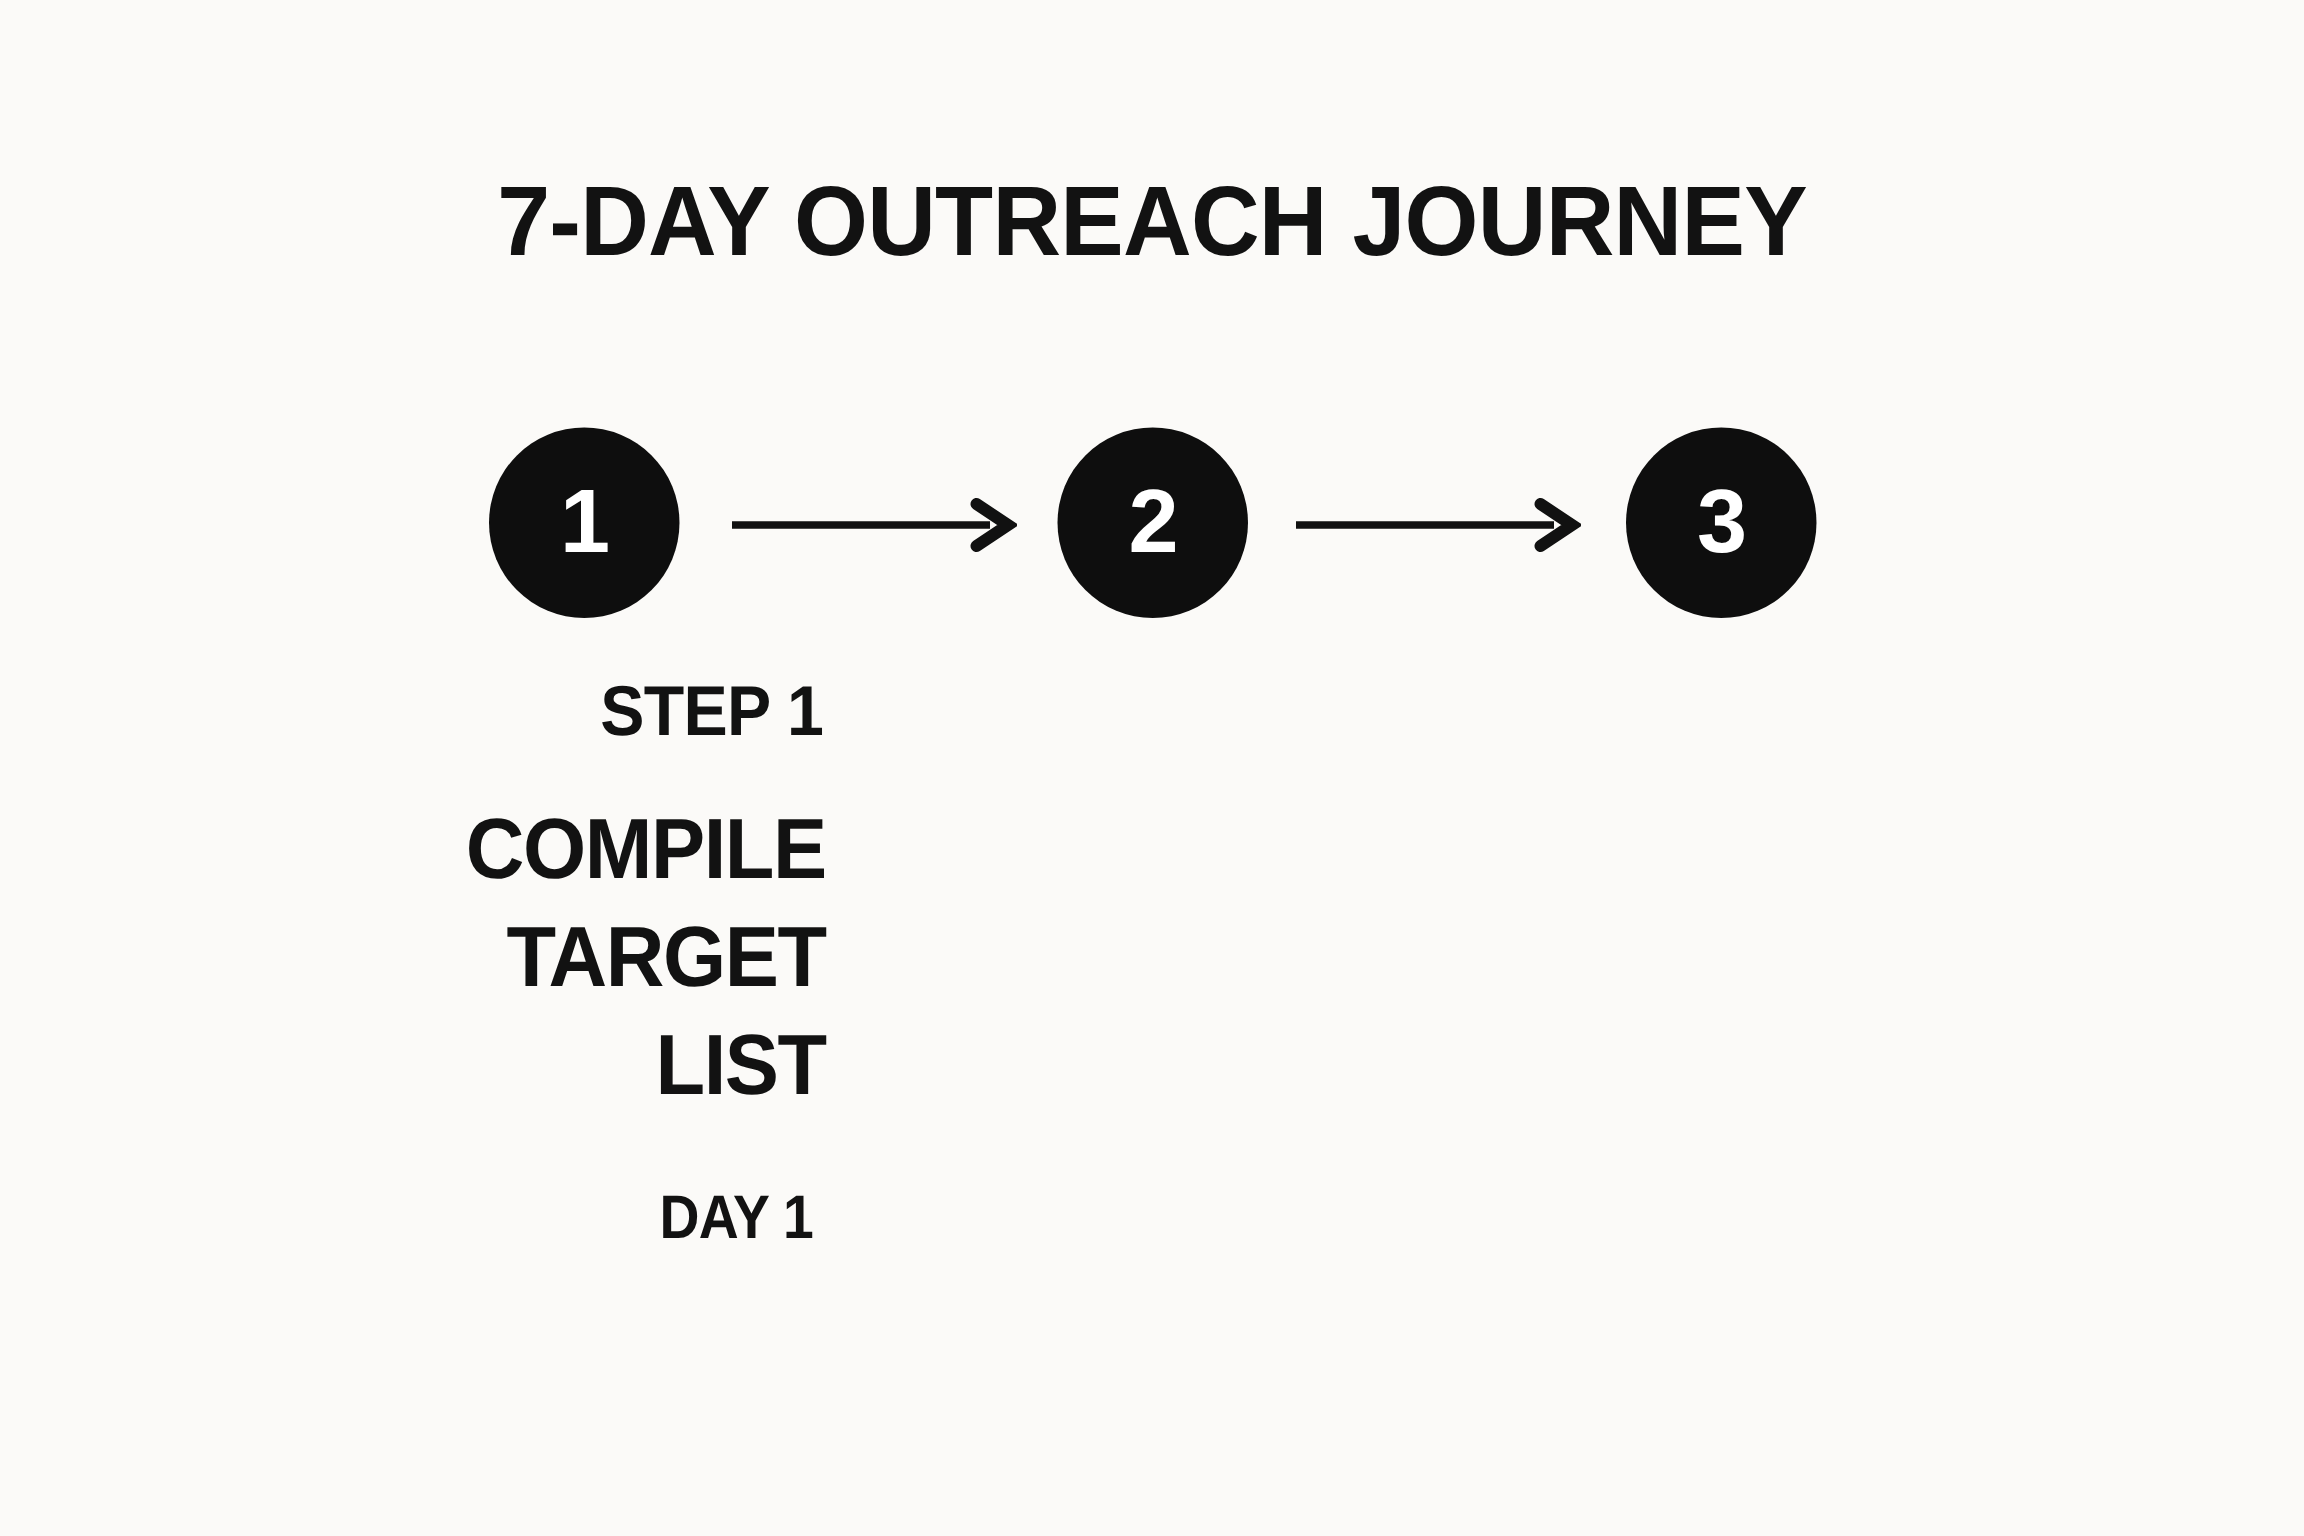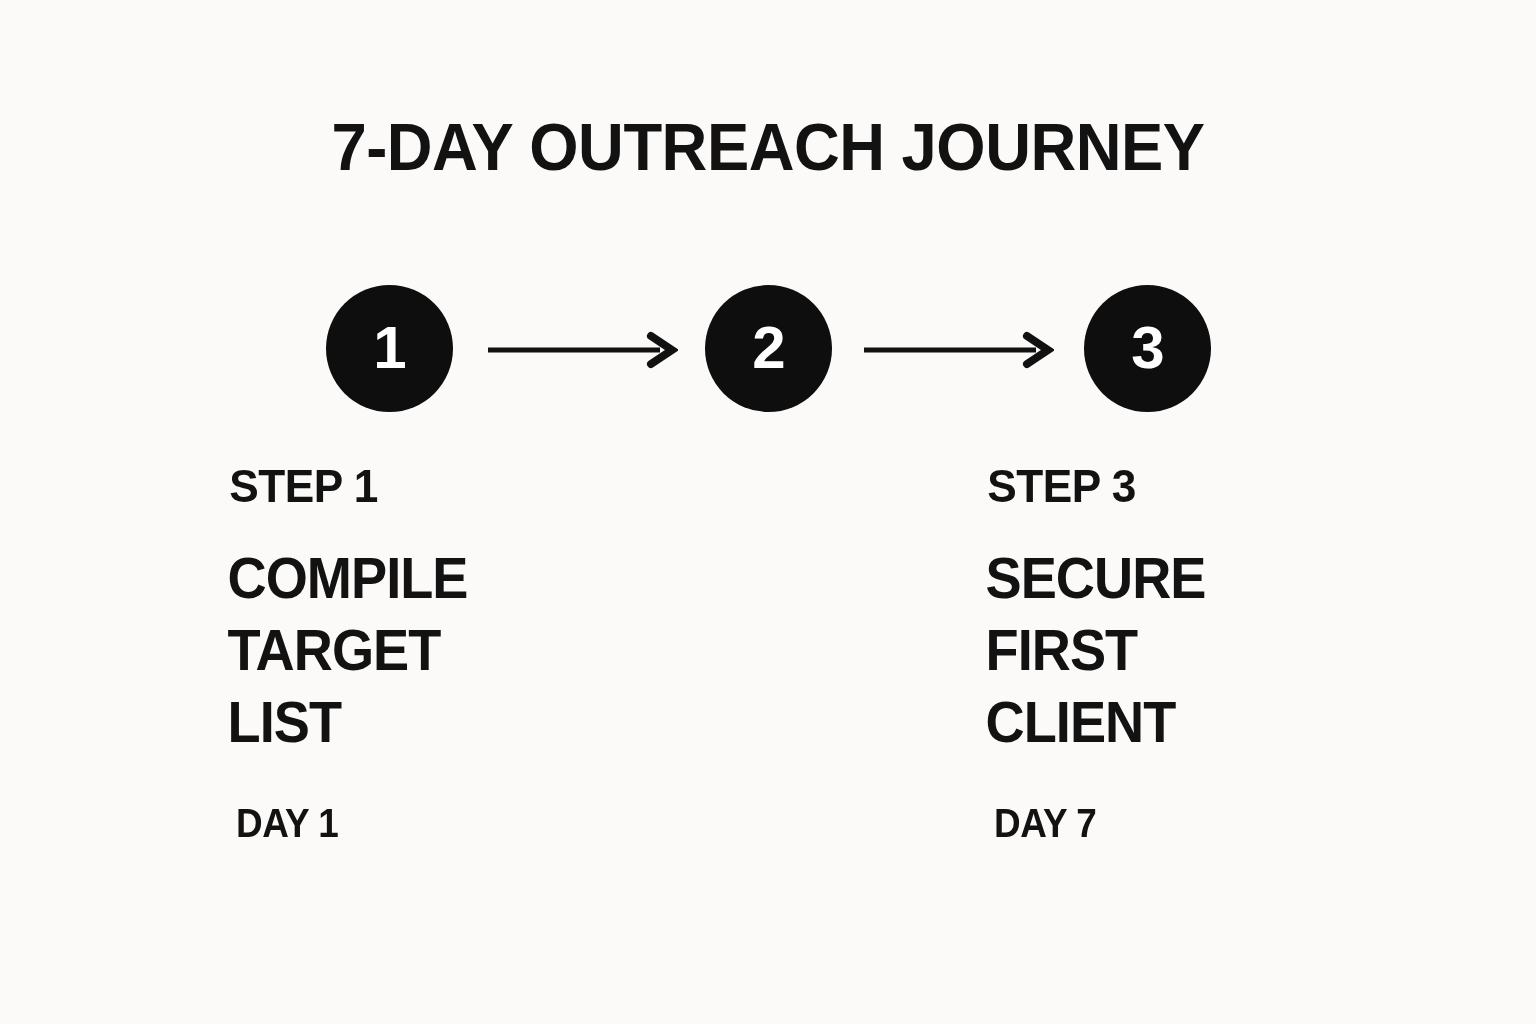--- a/index.html
+++ b/index.html
@@ -85,23 +85,23 @@
   
   .columns {
     position: absolute;
     top: 448px;
     left: 0;
     width: 1536px;
     height: 420px;
   }
   .column {
     position: absolute;
-    top: 12px;
+    top: 0;
     width: 340px;
-    text-align: left;
+    text-align: right;
   }
   #column-1 { left: 219px; }
   #column-2 { left: 598px; }
   #column-3 { left: 977px; }
 
   .step-label {
     font-family: "Liberation Sans", sans-serif;
     font-size: 47px;
     font-weight: 700;
     color: #121212;
@@ -178,25 +178,16 @@
       <div class="step-label">STEP 1</div>
       <div class="step-desc">
         <span class="line">COMPILE</span>
         <span class="line">TARGET</span>
         <span class="line">LIST</span>
       </div>
       <div class="day-label">DAY 1</div>
     </div>
 
 
-    <div class="column" id="column-3">
-      <div class="step-label">STEP 3</div>
-      <div class="step-desc">
-        <span class="line">SECURE</span>
-        <span class="line">FIRST</span>
-        <span class="line">CLIENT</span>
-      </div>
-      <div class="day-label">DAY 7</div>
-    </div>
 
   </div>
 
 </div>
 
 </body></html>

